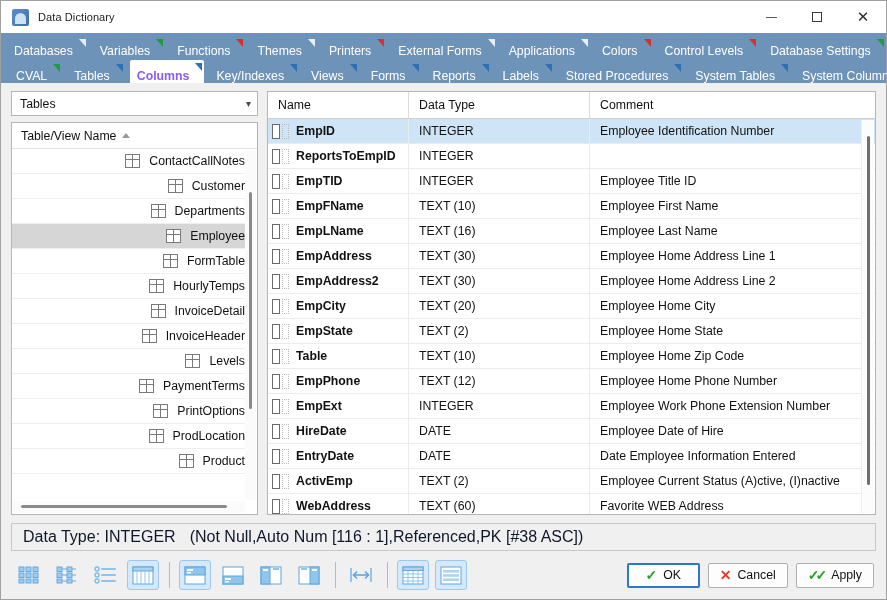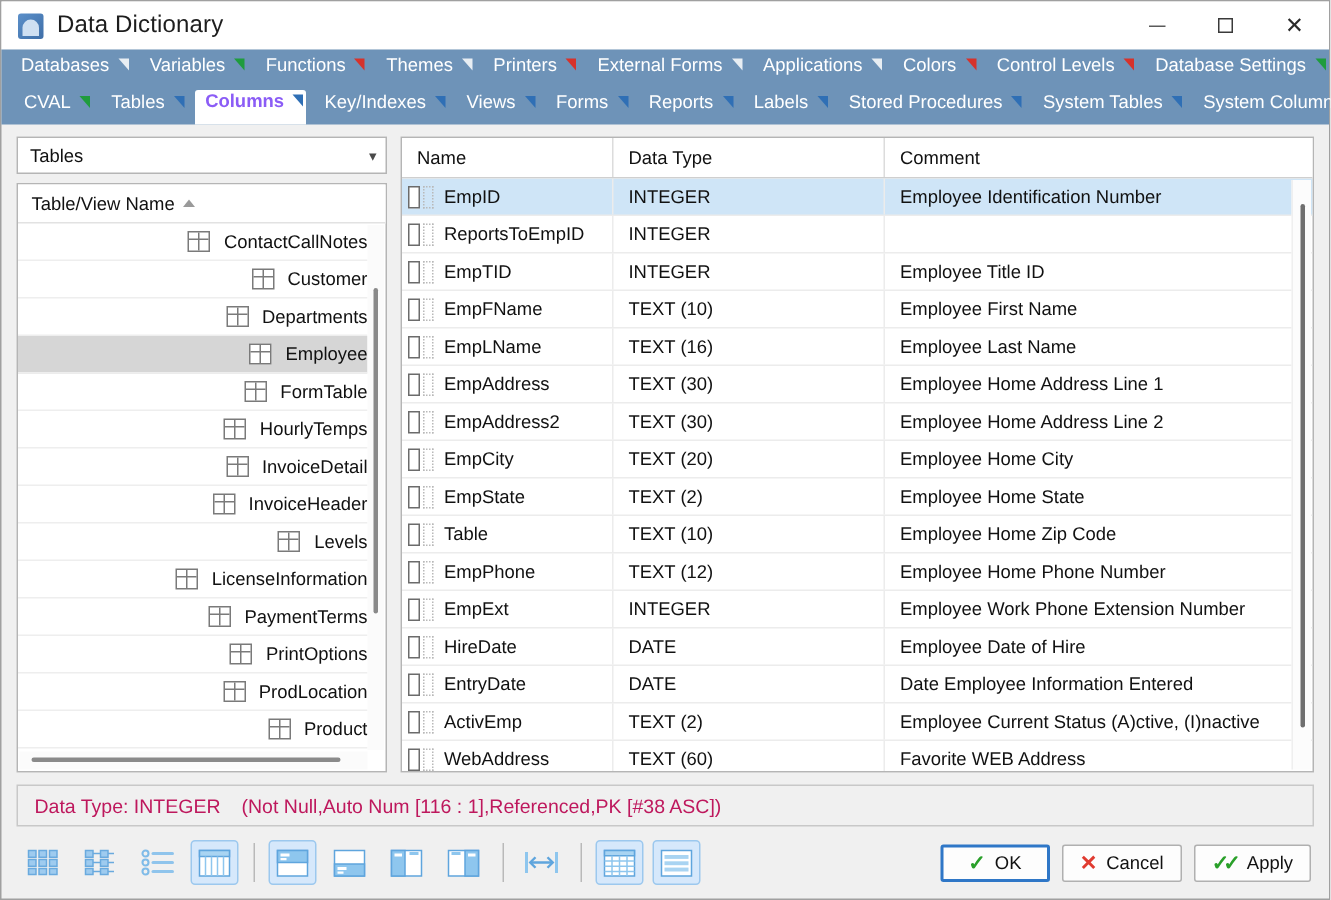--- a/index.html
+++ b/index.html
@@ -31,21 +31,21 @@
     background: linear-gradient(135deg,#5b8fc9 0%, #3f6fa8 100%);
     border-radius: 2px;
     position: relative; overflow: hidden;
   }
   .title-icon::after {
     content:""; position:absolute; left:3px; top:4px;
     width: 11px; height: 11px; border-radius: 50% 50% 0 0;
     background: #cfe0f2;
   }
   .title-text {
-    font-size: 16px; color: #1d1d1d;
+    font-size: 11px; color: #1d1d1d;
     letter-spacing: .1px;
   }
   .winbtns { margin-left: auto; display:flex; height:32px; }
   .winbtn {
     width: 46px; height: 32px;
     display:flex; align-items:center; justify-content:center;
     font-size: 12px; color:#444;
   }
   .glyph-min { width:11px; height:1px; background:#5a5a5a; display:block;}
   .glyph-max { width:10px; height:10px; border:1px solid #3a3a3a; display:block;}
@@ -61,21 +61,21 @@
   .tabrow {
     display: flex; align-items: flex-end;
     height: 25px;
     padding-left: 6px;
     white-space: nowrap;
   }
   .tabrow.row2 { padding-left: 8px; }
   .tab {
     position: relative;
     height: 22px;
-    display:flex; align-items:flex-start;
+    display:flex; align-items:flex-end;
     padding: 0 15px 0 7px;
     margin-right: 5px;
     font-size: 12.3px;
     color: #ffffff;
     background: transparent;
   }
   .tab .tcorner {
     position: absolute; right: 2px; top: 3px;
     width: 0; height: 0;
     border-left: 7px solid transparent;
@@ -210,21 +210,21 @@
     font-size: 12.3px; color:#111;
     align-items: stretch;
   }
   .grow.selected { background:#cfe5f7; }
   .gc {
     display:flex; align-items:center;
     padding-left: 10px;
     border-right: 1px solid #ececec;
     overflow:hidden; white-space:nowrap;
   }
-  .gc.c1 { width:141px; flex:0 0 141px; padding-left:4px; }
+  .gc.c1 { width:141px; flex:0 0 141px; padding-left:4px;font-weight:bold; }
   .gc.c2 { width:181px; flex:0 0 181px; }
   .gc.c3 { flex:1 1 auto; border-right:none; }
   .col-icon {
     width: 18px; height: 17px; flex:0 0 auto;
     margin-right: 6px; position: relative;
   }
   .col-icon .b1 {
     position:absolute; left:0; top:1px; width:8px; height:15px;
     border:1px solid #6b6b6b; background:#fff;
   }
@@ -243,21 +243,21 @@
   }
 
   
   .statusbar {
     flex: 0 0 28px;
     margin: 8px 10px 0 10px;
     border: 1px solid #c8c8c8;
     background: #f0f0f0;
     display:flex; align-items:center;
     padding-left: 11px;
-    font-size: 13px; color:#be185d;
+    font-size: 16px; color:#0f172a;
   }
   .status-sep { display:inline-block; width:14px; }
 
   
   .bottombar {
     flex: 0 0 48px;
     display:flex; align-items:center;
     padding: 0 12px 0 12px;
     gap: 0;
   }
@@ -442,24 +442,20 @@
               <span class="tbl-icon"></span>
               <span>InvoiceDetail</span>
             </div>
             <div class="list-item">
               <span class="tbl-icon"></span>
               <span>InvoiceHeader</span>
             </div>
             <div class="list-item">
               <span class="tbl-icon"></span>
               <span>Levels</span>
-            </div>
-            <div class="list-item">
-              <span class="tbl-icon"></span>
-              <span>LicenseInformation</span>
             </div>
             <div class="list-item">
               <span class="tbl-icon"></span>
               <span>PaymentTerms</span>
             </div>
             <div class="list-item">
               <span class="tbl-icon"></span>
               <span>PrintOptions</span>
             </div>
             <div class="list-item">

